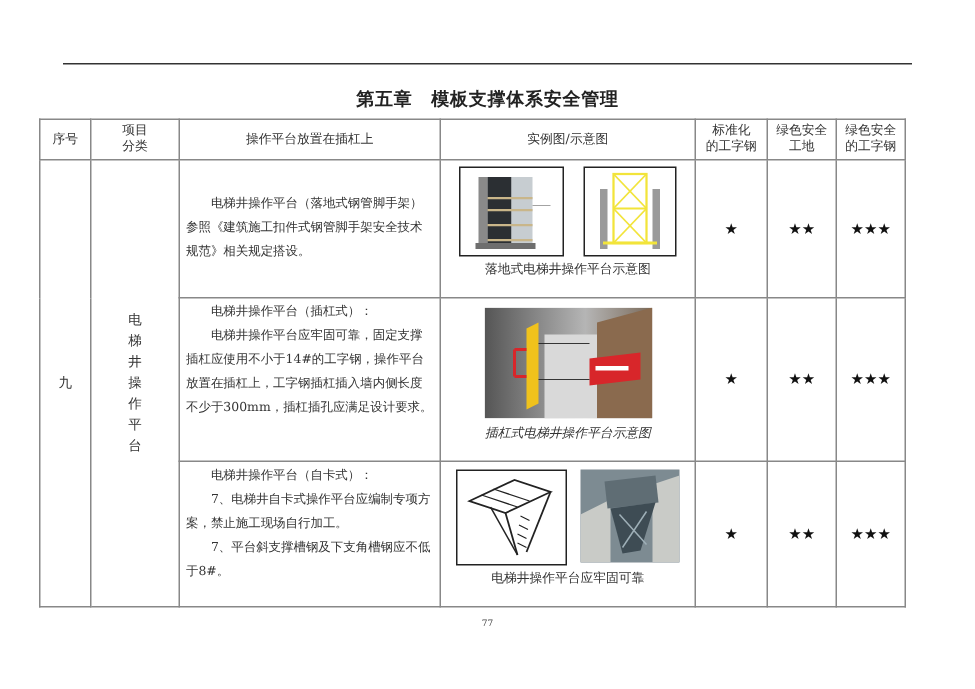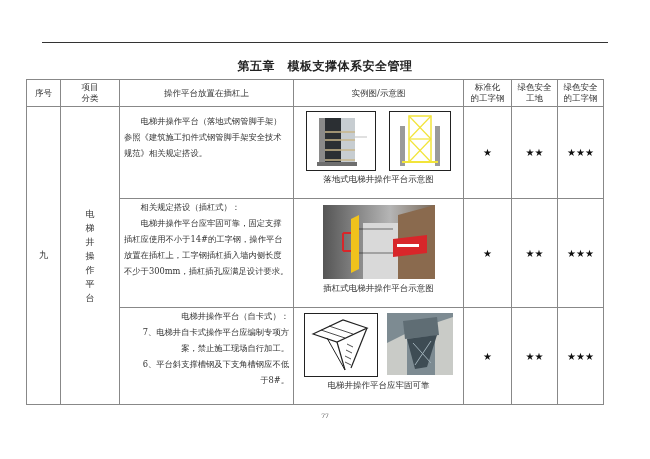--- a/index.html
+++ b/index.html
@@ -55,21 +55,21 @@
     <td class="seq" rowspan="3">九</td>
     <td class="cat" rowspan="3">
       <span>电</span>
       <span>梯</span>
       <span>井</span>
       <span>操</span>
       <span>作</span>
       <span>平</span>
       <span>台</span>
     </td>
-    <td class="content" style="padding-top:6px;">
+    <td class="content" style="padding-top:20px;">
       <p>电梯井操作平台（落地式钢管脚手架）参照《建筑施工扣件式钢管脚手架安全技术规范》相关规定搭设。</p>
     </td>
     <td class="imgcell">
       <div class="imgs">
         <div class="pic" style="width:70px;height:60px;">
           <svg width="68" height="58" viewBox="0 0 68 58">
             <rect x="12" y="6" width="6" height="46" fill="#8a8a8a"></rect>
             <rect x="18" y="6" width="16" height="46" fill="#2b2f33"></rect>
             <rect x="34" y="6" width="14" height="46" fill="#b9c0c6" opacity="0.8"></rect>
             <line x1="18" y1="20" x2="48" y2="20" stroke="#c9b68a" stroke-width="1.5"></line>
@@ -96,21 +96,21 @@
       </div>
       <div class="caption">落地式电梯井操作平台示意图</div>
     </td>
     <td class="stars">★</td>
     <td class="stars">★★</td>
     <td class="stars">★★★</td>
   </tr>
 
   <tr style="height:109px;">
     <td class="content" style="padding-top:0;">
-      <p>相关规定搭设（插杠式）：</p>
+      <p>电梯井操作平台（插杠式）：</p>
       <p>电梯井操作平台应牢固可靠，固定支撑插杠应使用不小于14#的工字钢，操作平台放置在插杠上，工字钢插杠插入墙内侧长度不少于300mm，插杠插孔应满足设计要求。</p>
     </td>
     <td class="imgcell" style="padding-top:6px;">
       <div class="imgs" style="justify-content:center;">
         <div style="width:112px;height:74px;overflow:hidden;">
           <svg width="112" height="74" viewBox="0 0 112 74">
             <defs>
                   <linearGradient id="g1" x1="0" x2="1">
                     <stop offset="0" stop-color="#555"></stop>
                     <stop offset="0.6" stop-color="#b5b5b5"></stop>
@@ -122,32 +122,32 @@
             <polygon points="75,10 112,0 112,74 75,74" fill="#8a6a4e"></polygon>
             <polygon points="28,14 36,10 36,64 28,68" fill="#f0c21c"></polygon>
             <path d="M20,28 h8 M20,28 v18 M20,46 h8" stroke="#d8262a" stroke-width="2" fill="none"></path>
             <polygon points="70,34 104,30 104,48 70,52" fill="#d8262a"></polygon>
             <rect x="74" y="39" width="22" height="3" fill="#fff"></rect>
             <line x1="36" y1="24" x2="70" y2="24" stroke="#222" stroke-width="0.6"></line>
             <line x1="36" y1="48" x2="70" y2="48" stroke="#222" stroke-width="0.6"></line>
           </svg>
         </div>
       </div>
-      <div class="caption" style="margin-top:4px;">插杠式电梯井操作平台示意图</div>
+      <div class="caption" style="margin-top:4px;font-style:italic;">插杠式电梯井操作平台示意图</div>
     </td>
     <td class="stars">★</td>
     <td class="stars">★★</td>
     <td class="stars">★★★</td>
   </tr>
 
   <tr style="height:92px;">
-    <td class="content" style="padding-top:0;text-align:right;">
+    <td class="content" style="padding-top:0;">
       <p>电梯井操作平台（自卡式）：</p>
       <p>7、电梯井自卡式操作平台应编制专项方案，禁止施工现场自行加工。</p>
-      <p>6、平台斜支撑槽钢及下支角槽钢应不低于8#。</p>
+      <p>7、平台斜支撑槽钢及下支角槽钢应不低于8#。</p>
     </td>
     <td class="imgcell" style="padding-top:5px;">
       <div class="imgs">
         <div class="pic" style="width:74px;height:64px;">
           <svg width="72" height="62" viewBox="0 0 72 62">
             <polygon points="8,20 38,6 62,14 32,28" fill="none" stroke="#222" stroke-width="1.2"></polygon>
             <line x1="16" y1="16" x2="40" y2="24" stroke="#222" stroke-width="0.8"></line>
             <line x1="24" y1="12" x2="48" y2="20" stroke="#222" stroke-width="0.8"></line>
             <line x1="32" y1="28" x2="40" y2="56" stroke="#222" stroke-width="1.2"></line>
             <line x1="62" y1="14" x2="46" y2="54" stroke="#222" stroke-width="1.2"></line>

